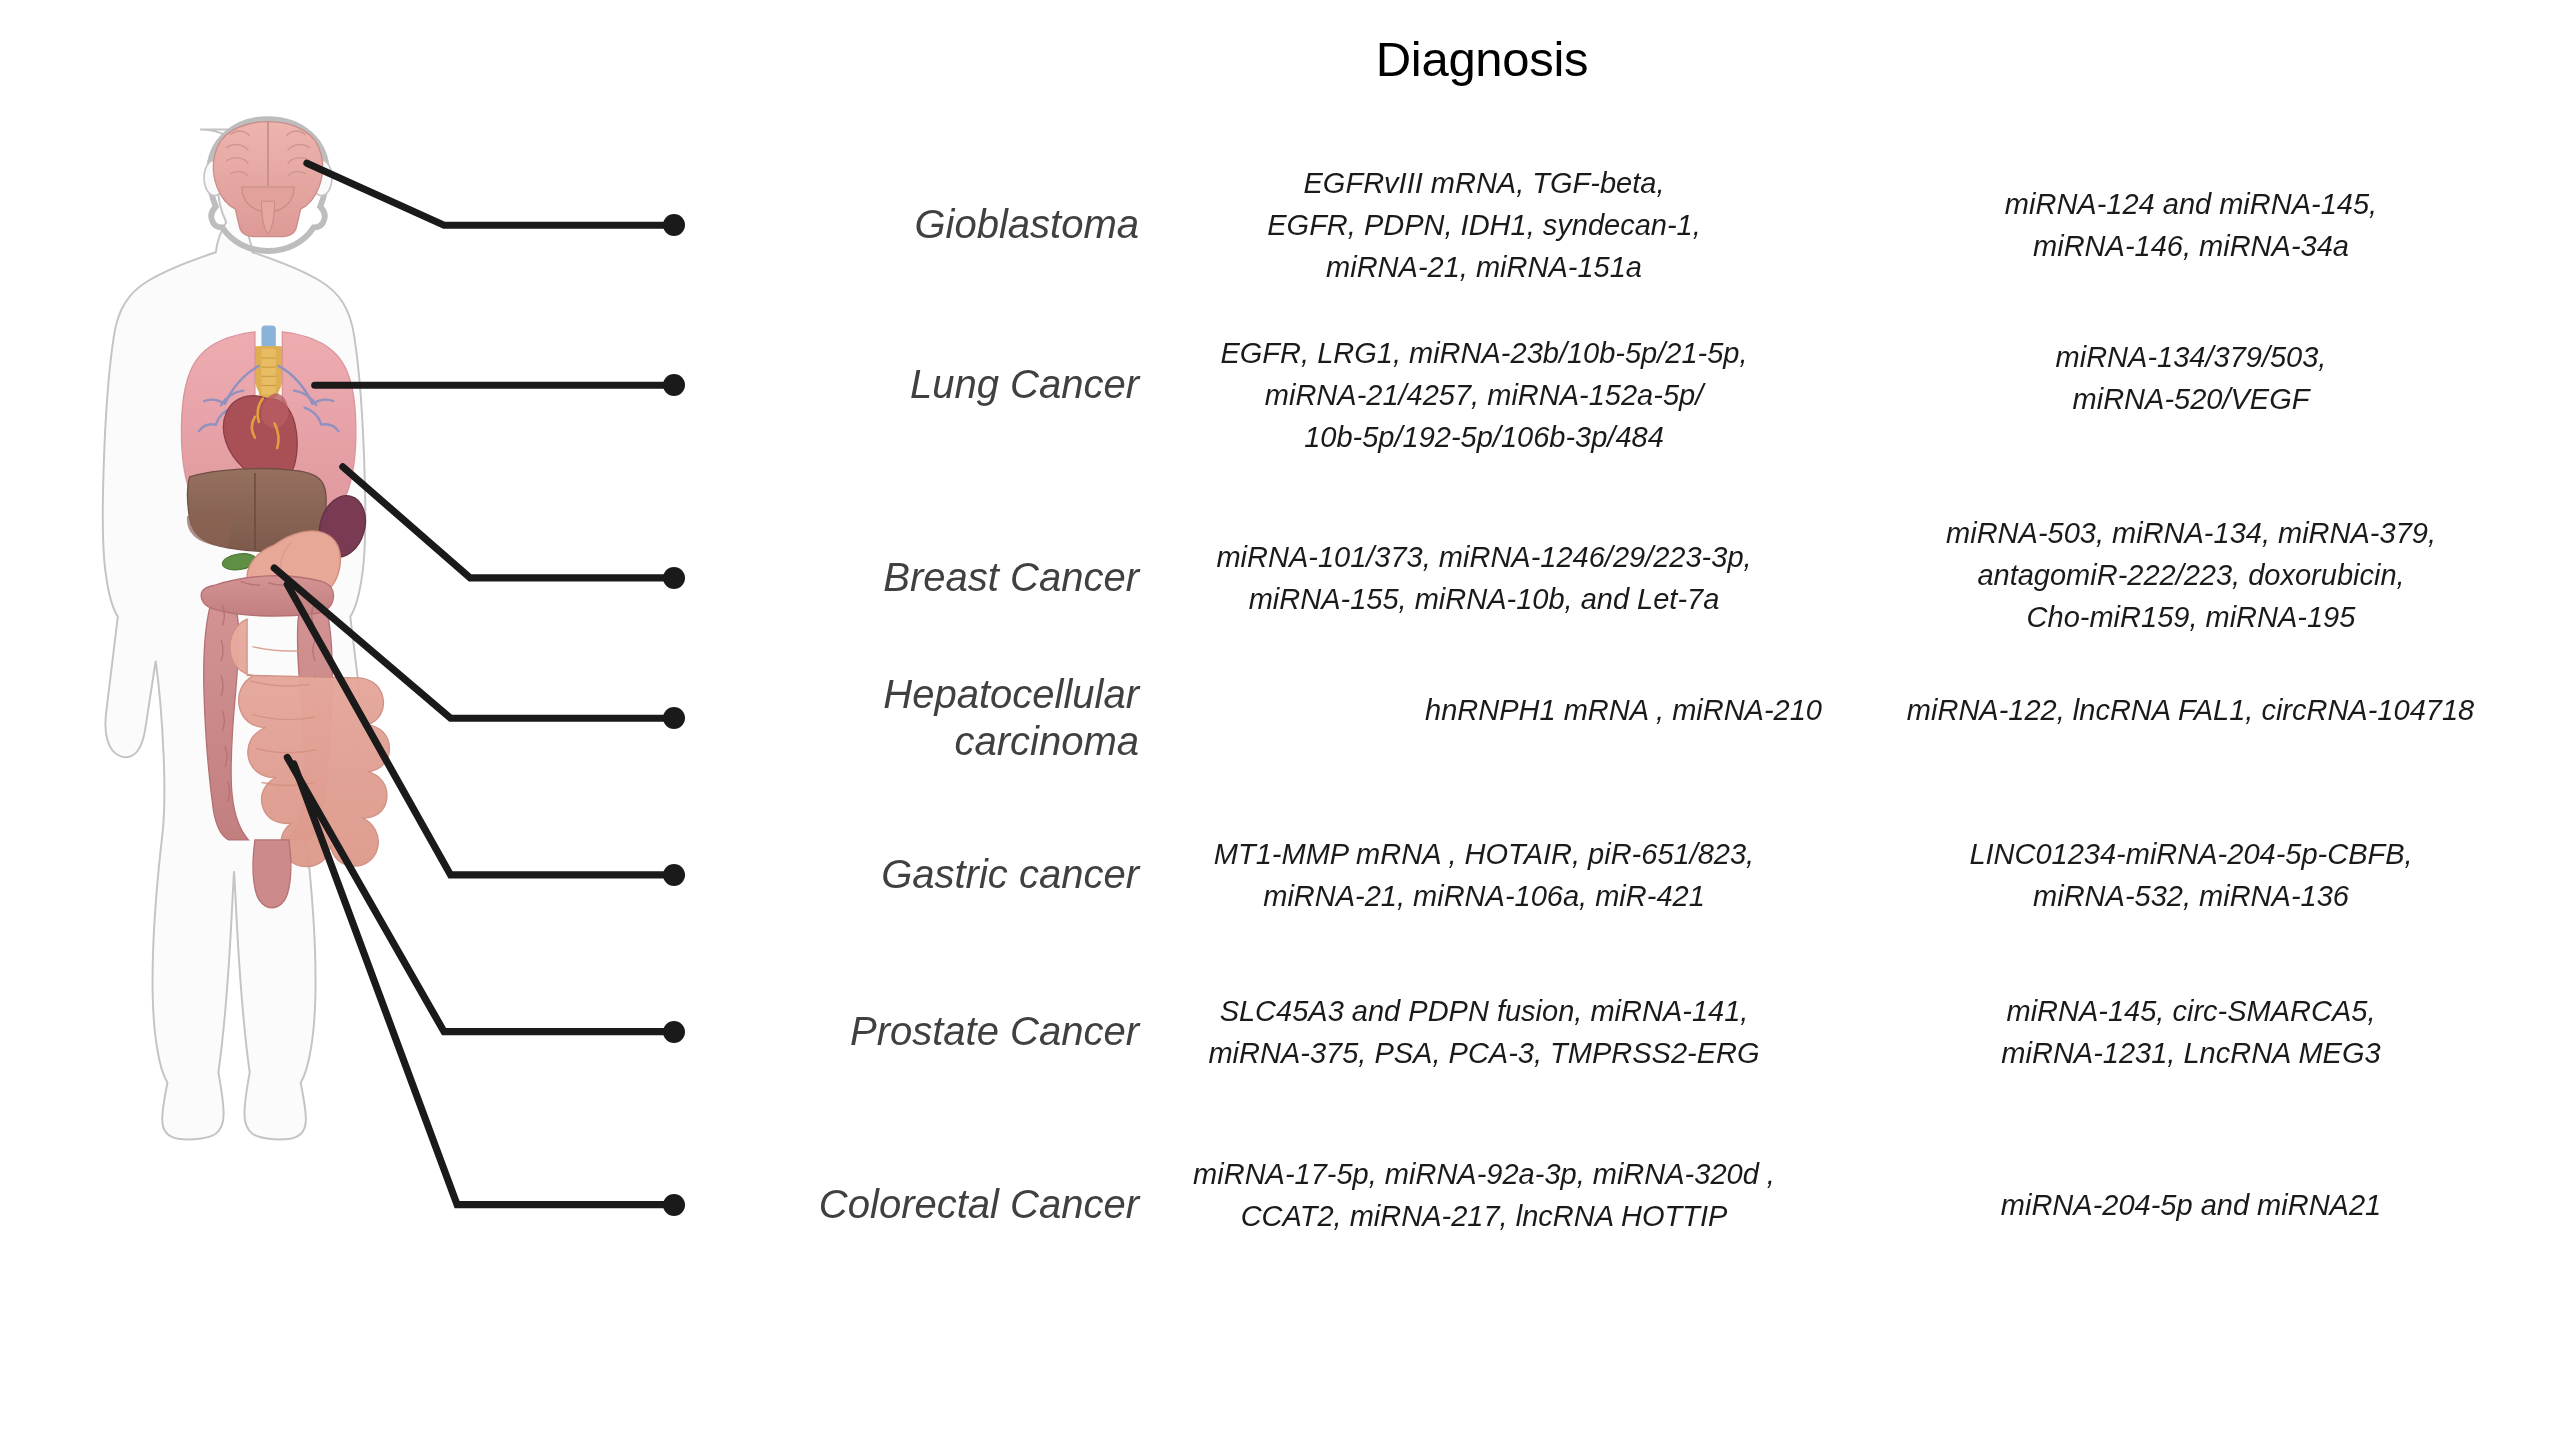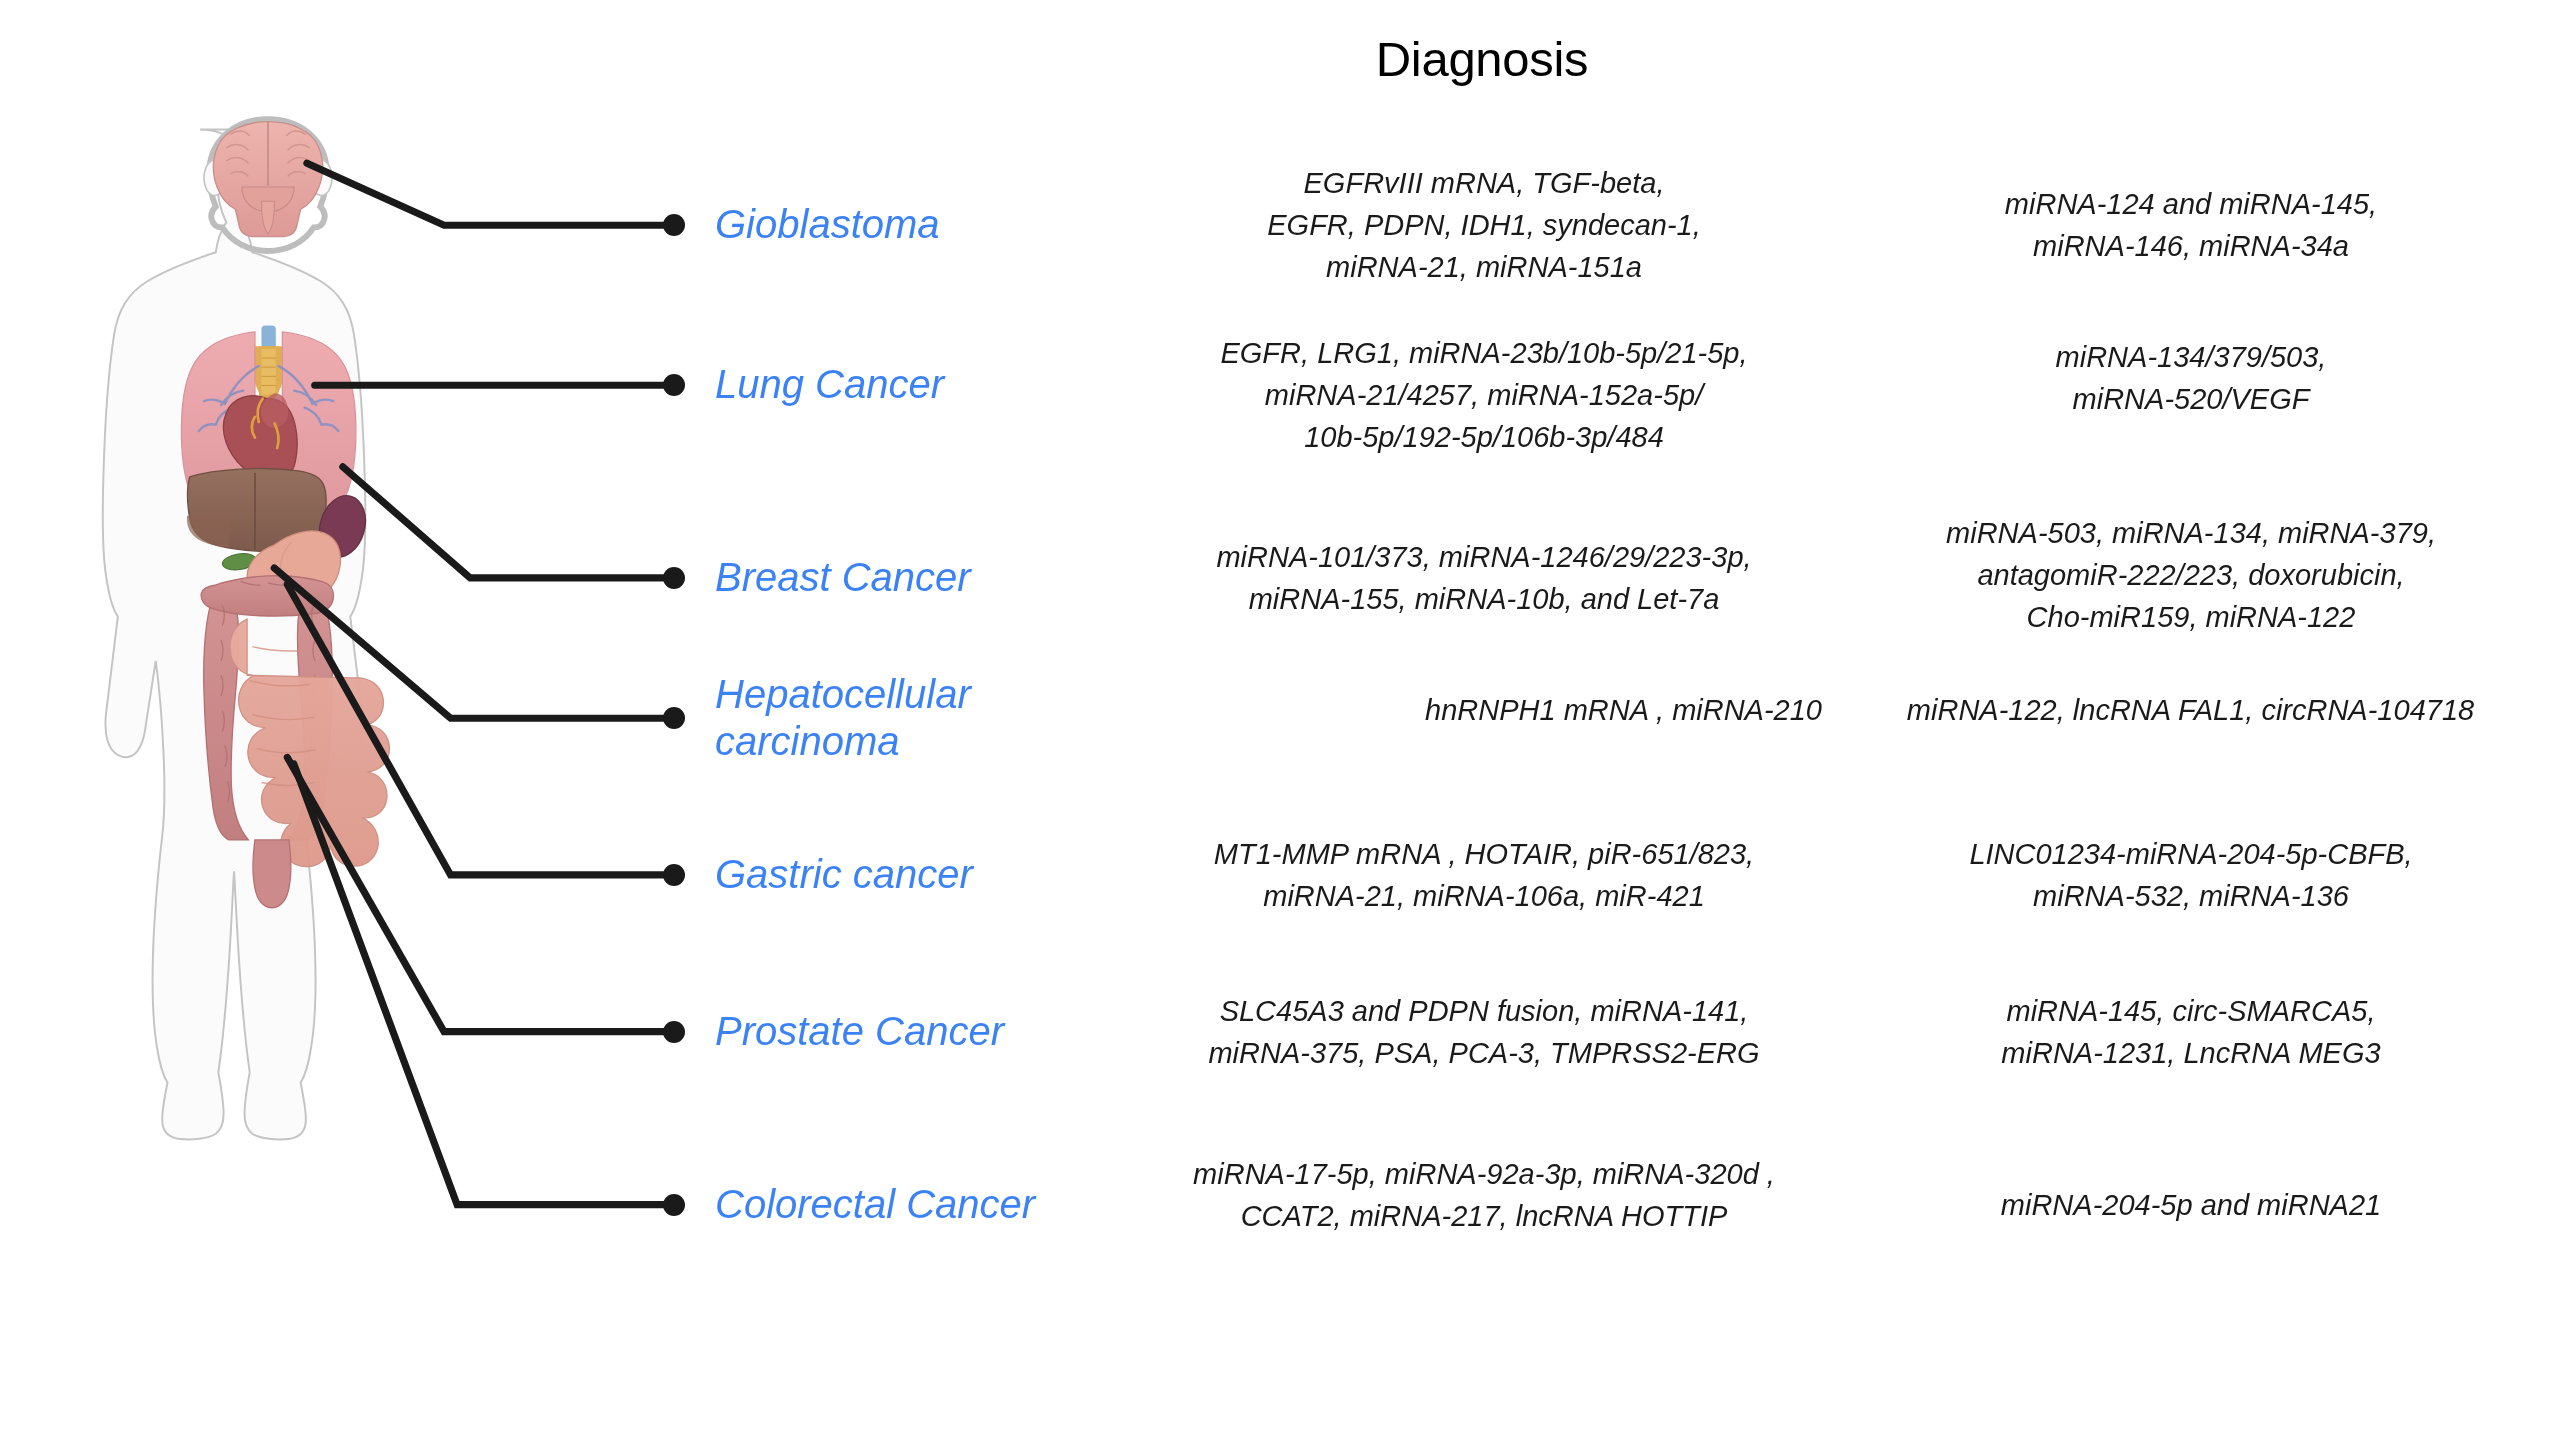--- a/index.html
+++ b/index.html
@@ -58,22 +58,22 @@
     left: 0;
     width: 2576px;
     height: 0;
   }
   .cancer-label {
     position: absolute;
     left: 715px;
     width: 424px;
     font-size: 40px;
     font-style: italic;
-    color: #3b82f6;
-    text-align: left;
+    color: #404040;
+    text-align: right;
     line-height: 1.18;
     transform: translateY(-50%);
   }
   .cell-text {
     position: absolute;
     font-size: 29px;
     font-style: italic;
     color: #1a1a1a;
     text-align: center;
     line-height: 1.45;
@@ -414,21 +414,21 @@
     <div class="cell-text cell-therapy" style="transform:translateY(-58%);">miRNA-134/379/503,
 miRNA-520/VEGF</div>
   </div>
 
   <div class="row" style="top:578px;">
     <div class="cancer-label">Breast Cancer</div>
     <div class="cell-text cell-diagnosis">miRNA-101/373, miRNA-1246/29/223-3p,
 miRNA-155, miRNA-10b, and Let-7a</div>
     <div class="cell-text cell-therapy" style="transform:translateY(-52%);">miRNA-503, miRNA-134, miRNA-379,
 antagomiR-222/223, doxorubicin,
-Cho-miR159, miRNA-122</div>
+Cho-miR159, miRNA-195</div>
   </div>
 
   <div class="row" style="top:718px;">
     <div class="cancer-label" style="white-space:pre-line;">Hepatocellular
 carcinoma</div>
     <div class="cell-text cell-diagnosis" style="transform:translateY(-68%);text-align:right;">hnRNPH1 mRNA , miRNA-210</div>
     <div class="cell-text cell-therapy" style="transform:translateY(-68%); left:1828px; width:725px;">miRNA-122, lncRNA FAL1, circRNA-104718</div>
   </div>
 
   <div class="row" style="top:875px;">

